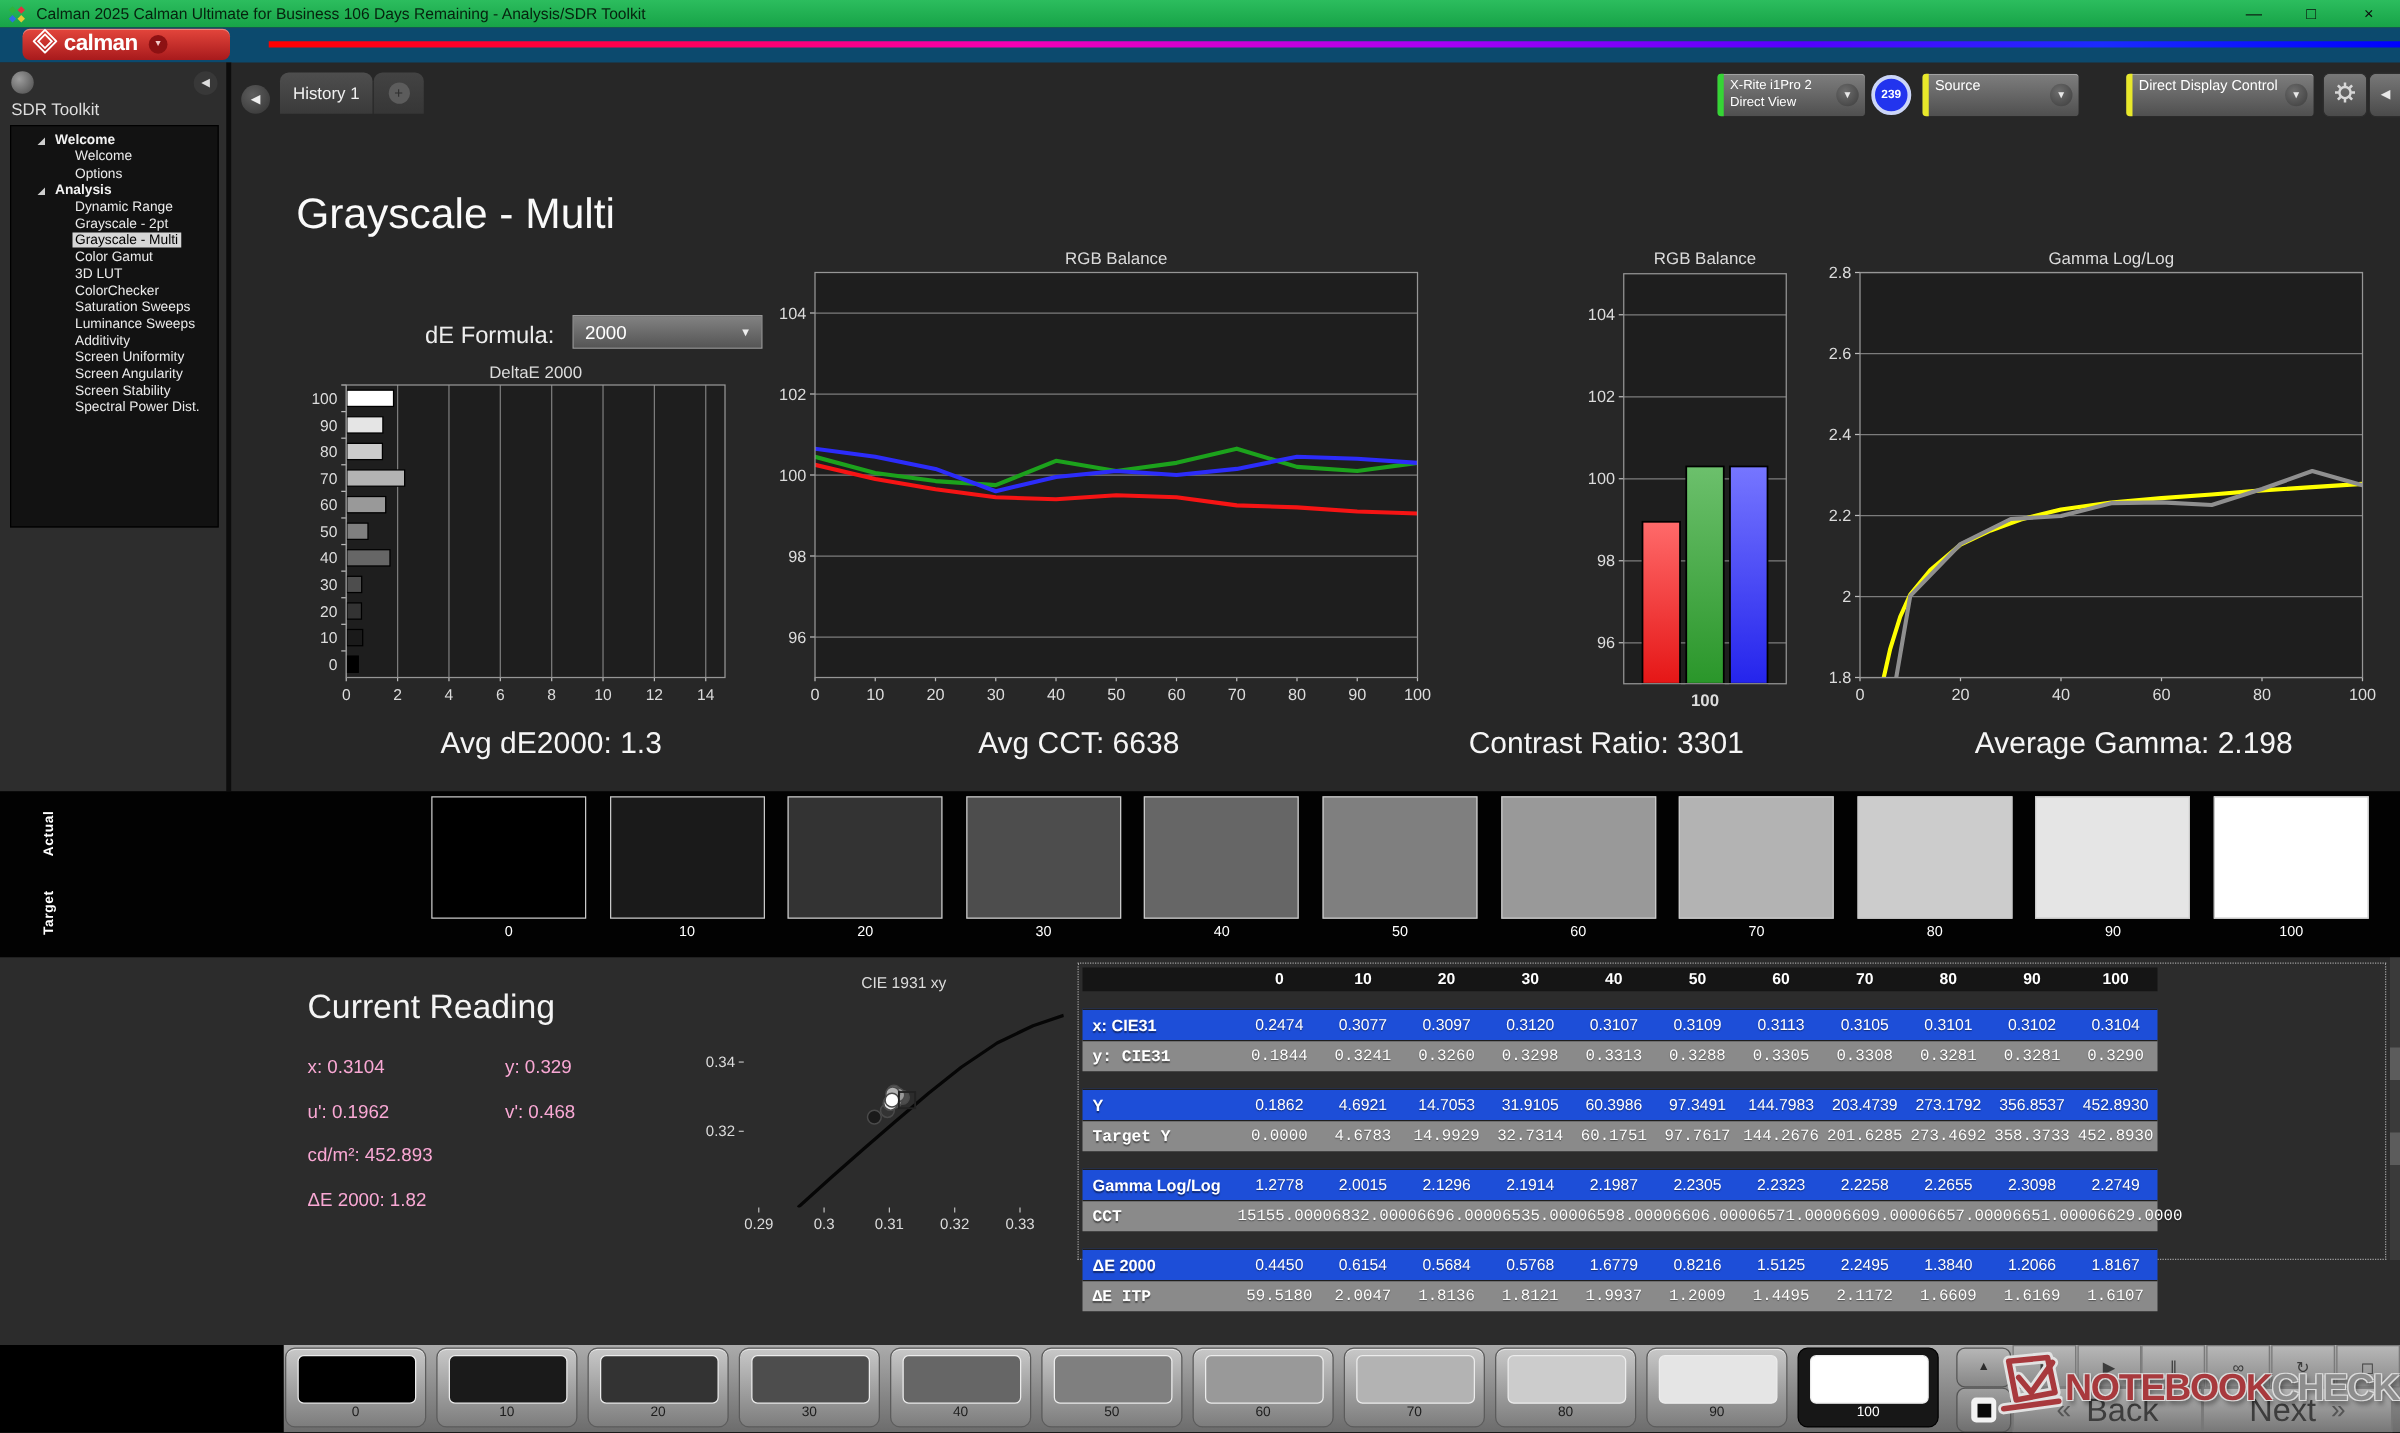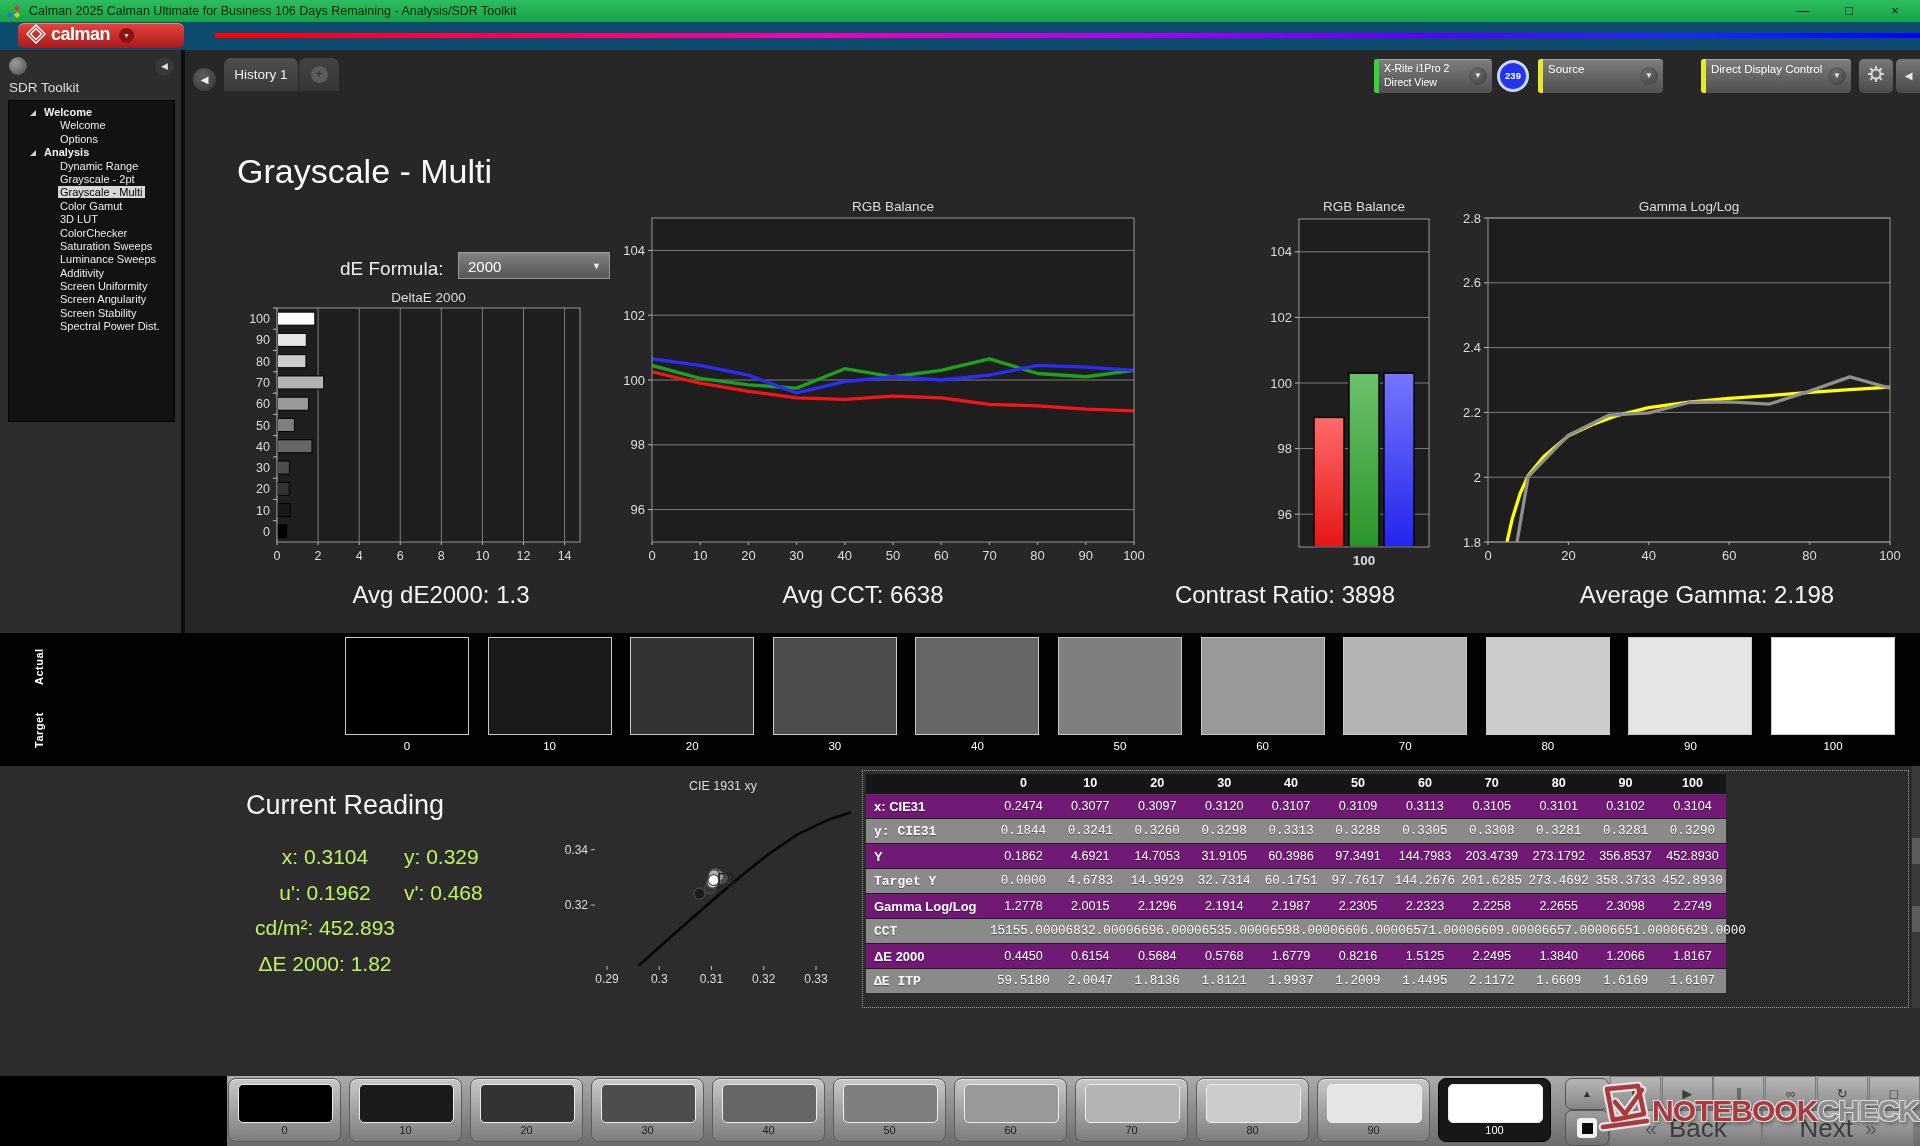--- a/index.html
+++ b/index.html
@@ -96,29 +96,29 @@
   #band{position:absolute;left:0;top:633px;width:1920px;height:133px;background:#020202;}
   .vlab{position:absolute;left:33px;width:16px;height:60px;font-size:11px;font-weight:bold;color:#fff;
     writing-mode:vertical-rl;transform:rotate(180deg);text-align:center;letter-spacing:.5px;}
   #vlab-actual{top:4px;} #vlab-target{top:67px;}
   .swatch{position:absolute;top:4px;width:124px;height:98px;border:1px solid #c9c9c9;box-sizing:border-box;}
   .swatch-label{position:absolute;top:107px;width:124px;text-align:center;font-size:11.5px;color:#fff;}
 
   
   #lower{position:absolute;left:0;top:766px;width:1920px;height:310px;background:#2c2c2c;}
   #cr-title{position:absolute;left:246px;top:790px;font-size:27px;color:#f4f4f4;}
-  #current-reading-values{position:absolute;left:246px;top:845px;font-size:21px;color:#bef264;text-align:center;}
+  #current-reading-values{position:absolute;left:246px;top:845px;font-size:15px;color:#f9a8d4;}
   .cr-row{display:flex;height:35.5px;align-items:flex-start;}
   .cr-cell:first-child{width:158px;}
 
   
   #table-wrap{position:absolute;left:862px;top:770px;width:1047px;height:238px;border:1px dotted #9d9d9d;box-sizing:border-box;}
   #mtable{position:absolute;left:3px;top:3px;width:860px;}
   .t-row{display:flex;height:24px;border-top:1px solid #1f1f1f;}
-  .t-row.odd{background:#701a75;} .t-row.even{background:#8a8a8a;font-family:Liberation Mono, monospace;}
+  .t-row.odd{background:#1d4ed8;margin-top:14px;} .t-row.even{background:#8a8a8a;font-family:Liberation Mono, monospace;}
   .t-head{height:19px;background:#151515;border-top:none;}
   .t-lab{width:124px;flex:none;padding-left:8px;box-sizing:border-box;font-size:13px;font-weight:bold;color:#fff;
     display:flex;align-items:center;text-shadow:0 1px 1px rgba(0,0,0,.45);white-space:nowrap;}
   .t-val{flex:1;text-align:center;font-size:12.6px;color:#fff;line-height:24px;text-shadow:0 1px 1px rgba(0,0,0,.45);}
   .t-head .t-val{line-height:19px;font-weight:bold;}
   #rstrip{position:absolute;left:1912px;top:766px;width:8px;height:242px;background:#3a3a3a;}
   #rstrip div{position:absolute;left:0;width:8px;height:26px;background:#5c5c5c;}
 
   
   #bottombar{position:absolute;left:0;top:1076px;width:1920px;height:70px;background:#000;}
@@ -477,21 +477,21 @@
       <text x="815.995918367347" y="983" fill="#dcdcdc" font-size="12" text-anchor="middle">0.33</text>
       <line x1="591" y1="905.0491803278688" x2="595" y2="905.0491803278688" stroke="#bbb"></line>
       <text x="588" y="909.0491803278688" fill="#dcdcdc" font-size="12" text-anchor="end">0.32</text>
       <line x1="591" y1="849.639344262295" x2="595" y2="849.639344262295" stroke="#bbb"></line>
       <text x="588" y="853.639344262295" fill="#dcdcdc" font-size="12" text-anchor="end">0.34</text>
     </svg>
 
   <div id="summary-stats">
       <div class="stat">Avg dE2000: 1.3</div>
       <div class="stat">Avg CCT: 6638</div>
-      <div class="stat">Contrast Ratio: 3898</div>
+      <div class="stat">Contrast Ratio: 3301</div>
       <div class="stat">Average Gamma: 2.198</div>
     </div>
 
   <div id="band">
     <div class="vlab" id="vlab-actual">Actual</div>
     <div class="vlab" id="vlab-target">Target</div>
   <div class="swatch" style="left: 345px; background: rgb(0, 0, 0);"></div>
       <div class="swatch-label" style="left: 345px;">0</div>
       <div class="swatch" style="left: 487.6px; background: rgb(26, 26, 26);"></div>
       <div class="swatch-label" style="left: 487.6px;">10</div>

